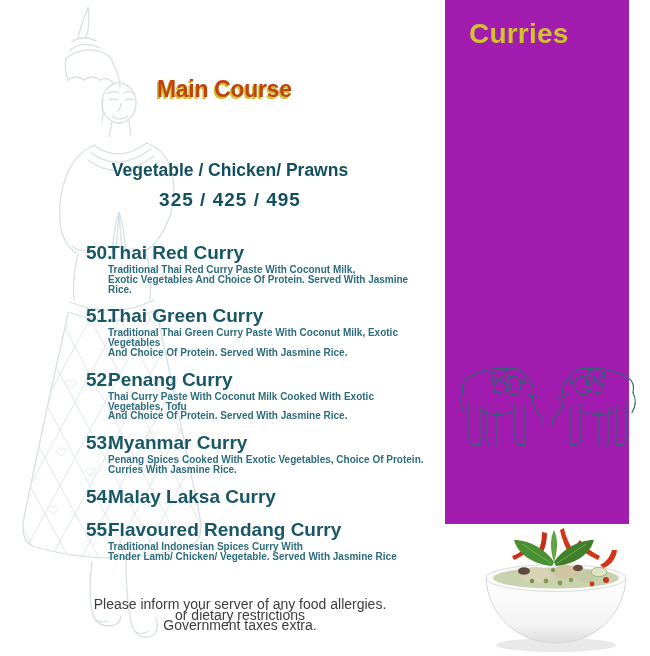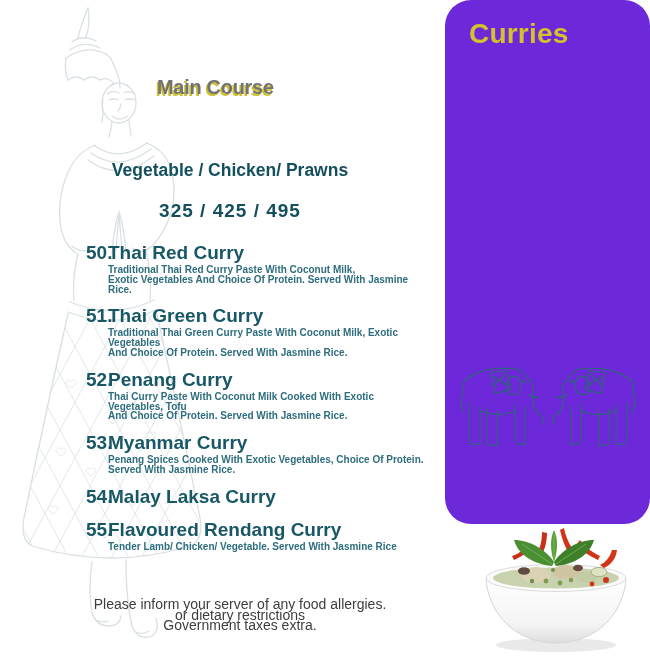--- a/index.html
+++ b/index.html
@@ -5,41 +5,41 @@
   * { margin:0; padding:0; box-sizing:border-box; }
   html,body { background:#fff; }
   body { font-family:"Liberation Sans", sans-serif; }
   .page {
     position:relative; width:650px; height:656px; background:#ffffff;
     overflow:hidden;
   }
   .dancer { position:absolute; left:0; top:0; width:235px; height:650px; z-index:0; }
   .title {
     position:absolute; left:157px; top:76px; z-index:2;
-    font-size:20px; font-weight:700; letter-spacing:-0.3px;
-    color:#737373; text-shadow:-1.5px 1.5px 0 #d0c02e;
+    font-size:23px; font-weight:700; letter-spacing:-0.3px;
+    color:#c2410c; text-shadow:-1.5px 1.5px 0 #d0c02e;
   }
   .subhead {
     position:absolute; left:85px; top:160px; width:290px; text-align:center; z-index:2;
     color:#134f5e; font-weight:700;
   }
   .subhead .options { font-size:17.5px; }
-  .subhead .prices  { font-size:19px; margin-top:19px; letter-spacing:1px; }
+  .subhead .prices  { font-size:19px; margin-top:8px; letter-spacing:1px; }
   .items { position:absolute; left:86px; top:242px; width:345px; z-index:2; }
   .item { margin-bottom:11px; }
   .item-head { display:flex; font-size:19px; font-weight:700; color:#175766; }
   .item-head .num { width:22px; flex:0 0 22px; }
   .item-desc { margin-left:22px; margin-top:1px; font-size:10px; line-height:9.8px; color:#2d6d7d; font-weight:700; }
   .footer {
     position:absolute; left:85px; top:599px; width:310px; z-index:2;
     text-align:center; font-size:14px; line-height:10.5px; color:#3d3d3d;
   }
   .panel {
-    position:absolute; left:445px; top:0; width:205px; height:524px;
-    background:#6d28d9; z-index:1;border-radius:26px;
+    position:absolute; left:445px; top:0; width:184px; height:524px;
+    background:#a21caf; z-index:1;
   }
   .panel-title {
     position:absolute; left:24px; top:18px;
     font-size:28px; font-weight:700; color:#d2c22c; letter-spacing:0.2px;
   }
   .elephants { position:absolute; left:8px; top:350px; width:190px; height:115px; }
   .bowl { position:absolute; left:466px; top:522px; width:184px; height:134px; z-index:2; }
 </style>
 </head>
 <body>
@@ -174,35 +174,36 @@
         <div>And Choice Of Protein. Served With Jasmine Rice.</div>
       </div>
     </div>
     <div class="item">
       <div class="item-head">
         <span class="num">53.</span>
         <span class="name">Myanmar Curry</span>
       </div>
       <div class="item-desc">
         <div>Penang Spices Cooked With Exotic Vegetables, Choice Of Protein.</div>
-        <div>Served With Jasmine Rice.</div>
+        <div>Curries With Jasmine Rice.</div>
       </div>
     </div>
     <div class="item">
       <div class="item-head">
         <span class="num">54.</span>
         <span class="name">Malay Laksa Curry</span>
       </div>
     </div>
     <div class="item">
       <div class="item-head">
         <span class="num">55.</span>
         <span class="name">Flavoured Rendang Curry</span>
       </div>
       <div class="item-desc">
+        <div>Traditional Indonesian Spices Curry With</div>
         <div>Tender Lamb/ Chicken/ Vegetable. Served With Jasmine Rice</div>
       </div>
     </div>
   </div>
 
   <div class="footer">
     <div>Please inform your server of any food allergies.</div>
     <div>or dietary restrictions</div>
     <div>Government taxes extra.</div>
   </div>

